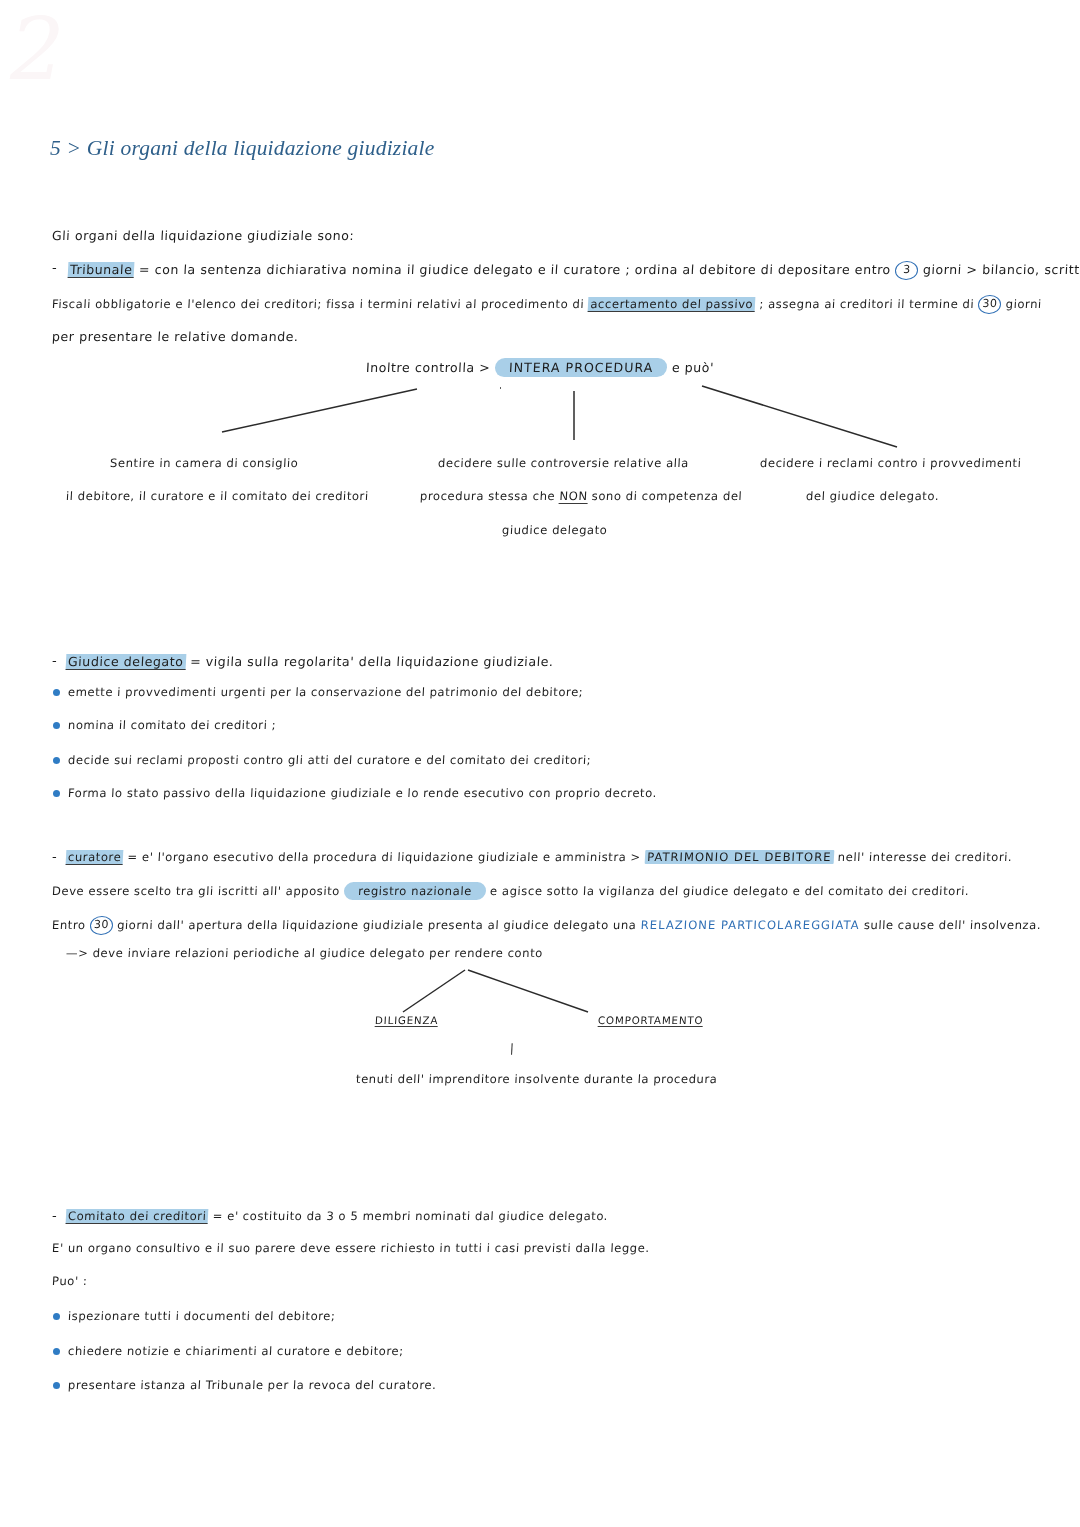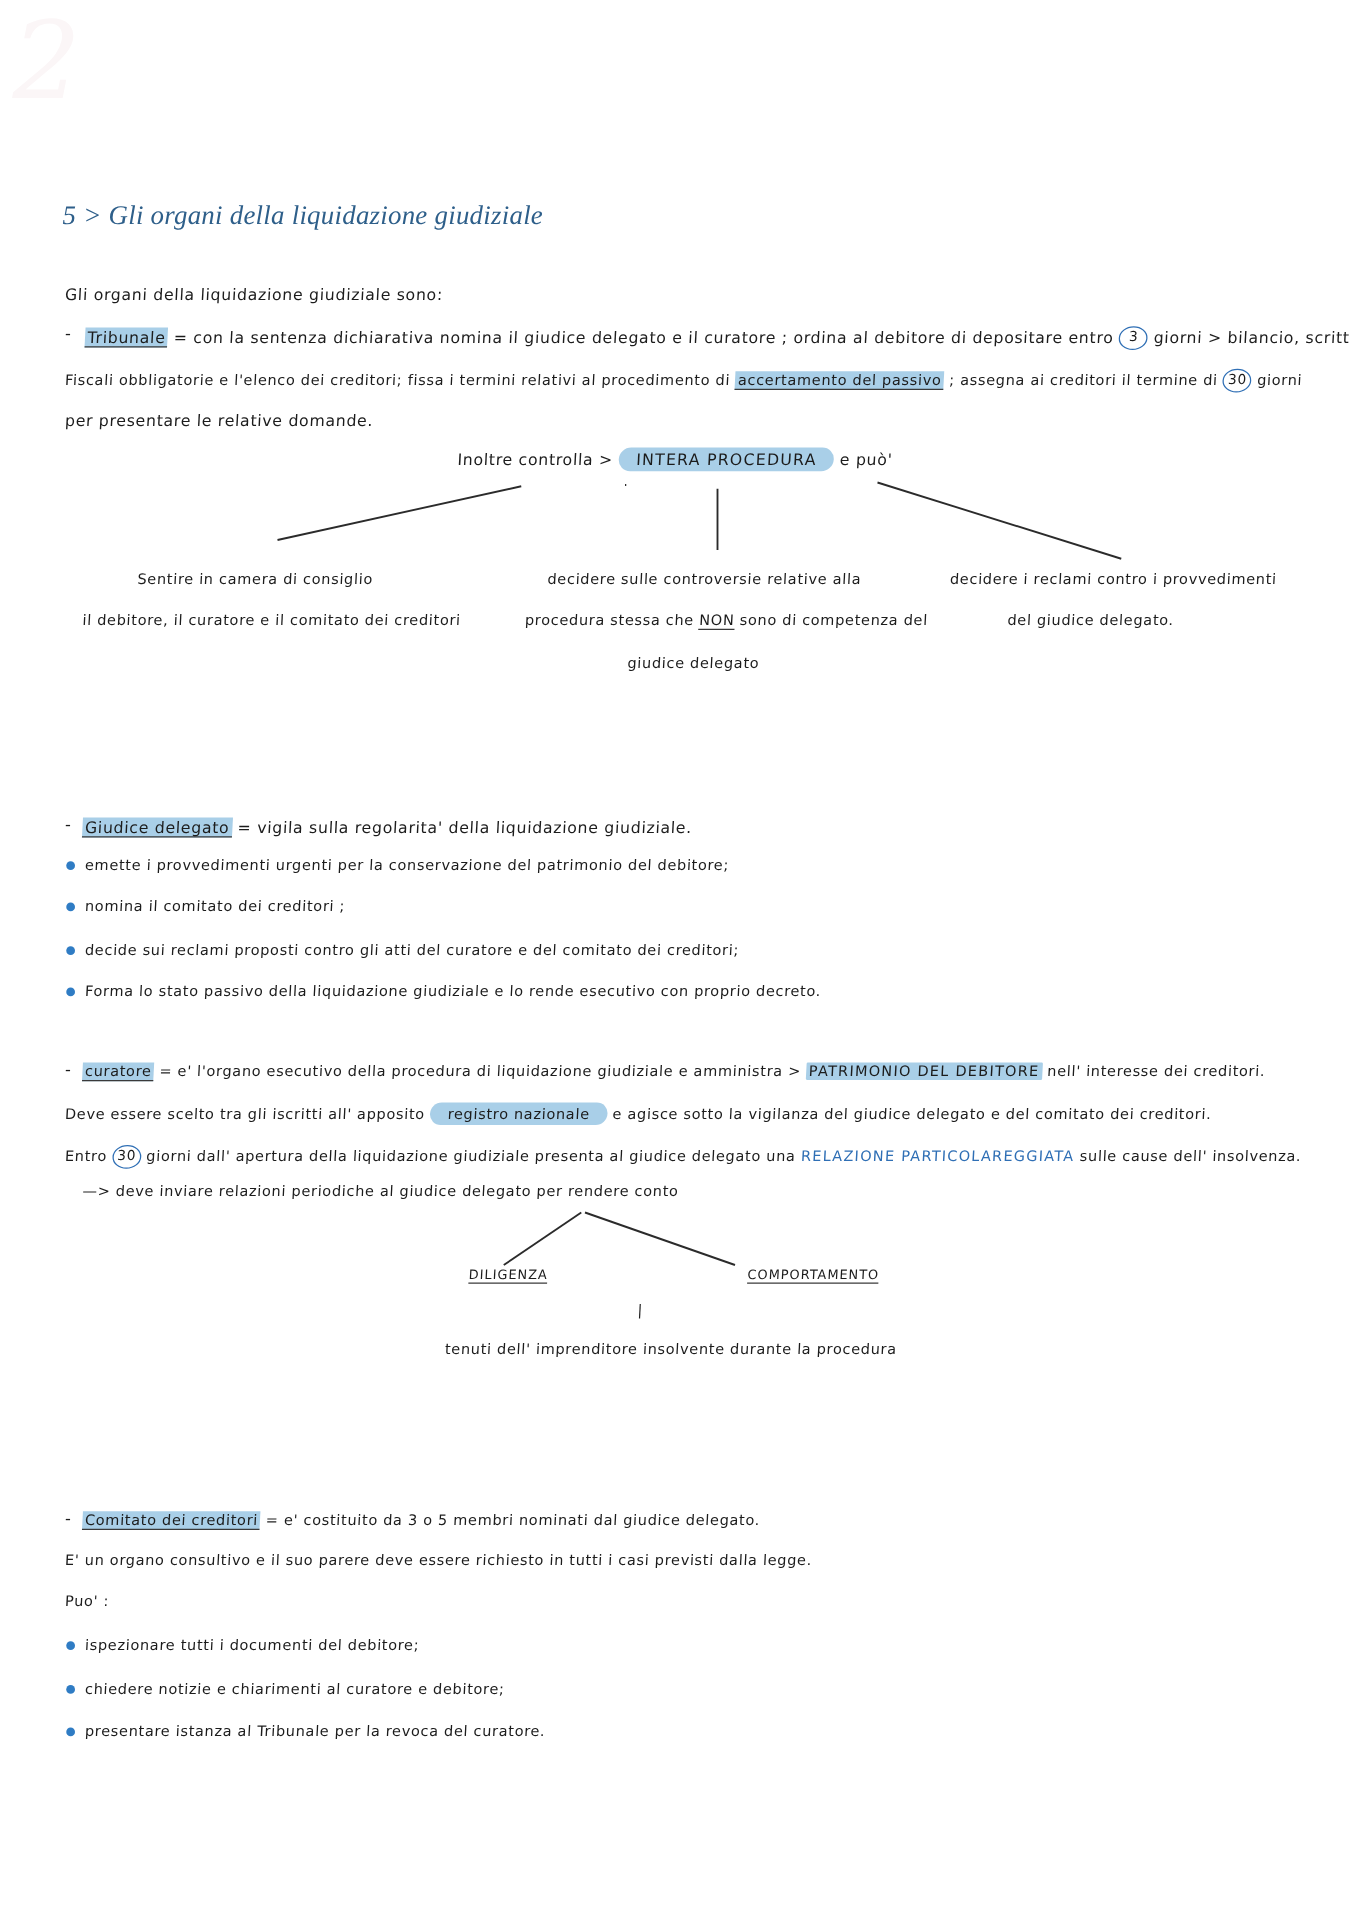--- a/index.html
+++ b/index.html
@@ -4,21 +4,21 @@
 <style>
   html,body{margin:0;padding:0;background:#fff;}
   body{width:1080px;height:1527px;position:relative;overflow:hidden;
        font-family:"DejaVu Sans",sans-serif;color:#1b1b1b;}
 
   
   .page-mark{position:absolute;left:10px;top:6px;font-size:86px;color:#fbf6f7;
              font-family:"DejaVu Serif",serif;font-style:italic;line-height:1;
              user-select:none;}
 
-  .title{position:absolute;left:50px;top:160px;font-family:"Liberation Serif",serif;
+  .title{position:absolute;left:50px;top:136px;font-family:"Liberation Serif",serif;
          font-style:italic;font-size:21.5px;color:#2e5f8a;letter-spacing:.2px;}
 
   
   .hw{position:absolute;font-family:"DejaVu Sans",sans-serif;font-size:12.6px;
       color:#1c1c1c;white-space:nowrap;letter-spacing:.55px;
       transform:skewX(-3deg);}
   .hw.small{font-size:11.6px;}
   .hw.tiny{font-size:10.3px;letter-spacing:.8px;}
 
   .hl{background:#a9cfe8;padding:0 2px;border-radius:1px;}

